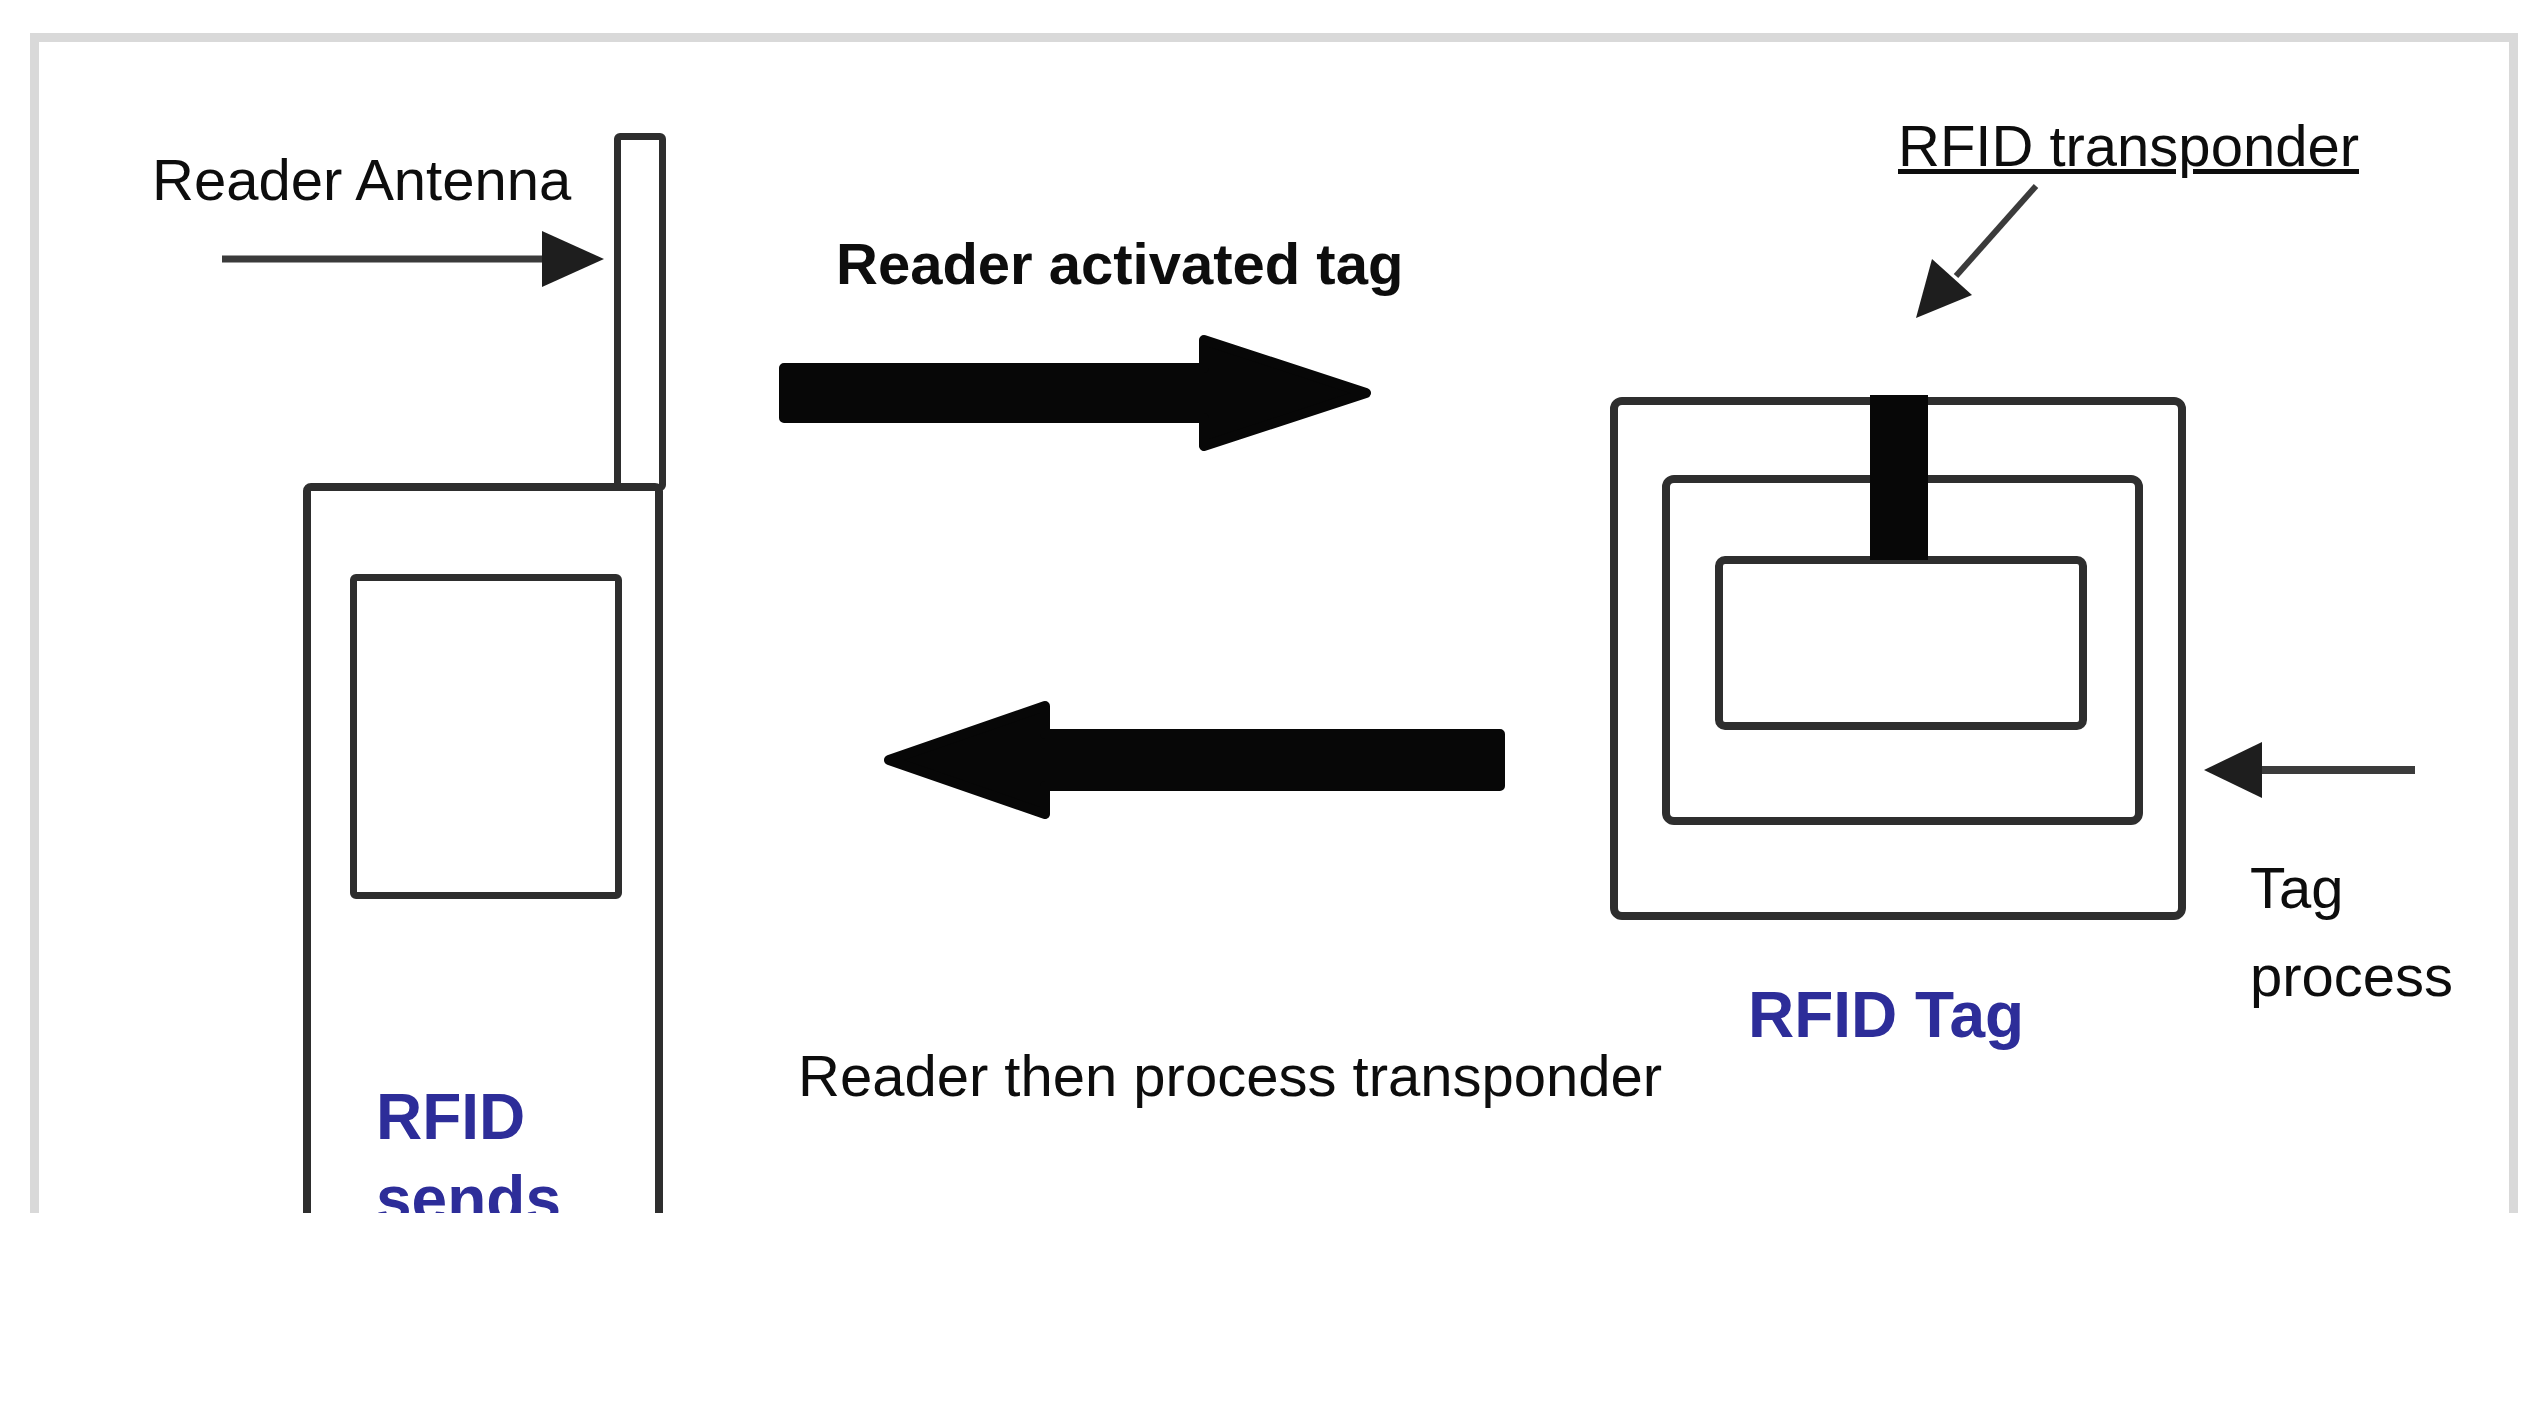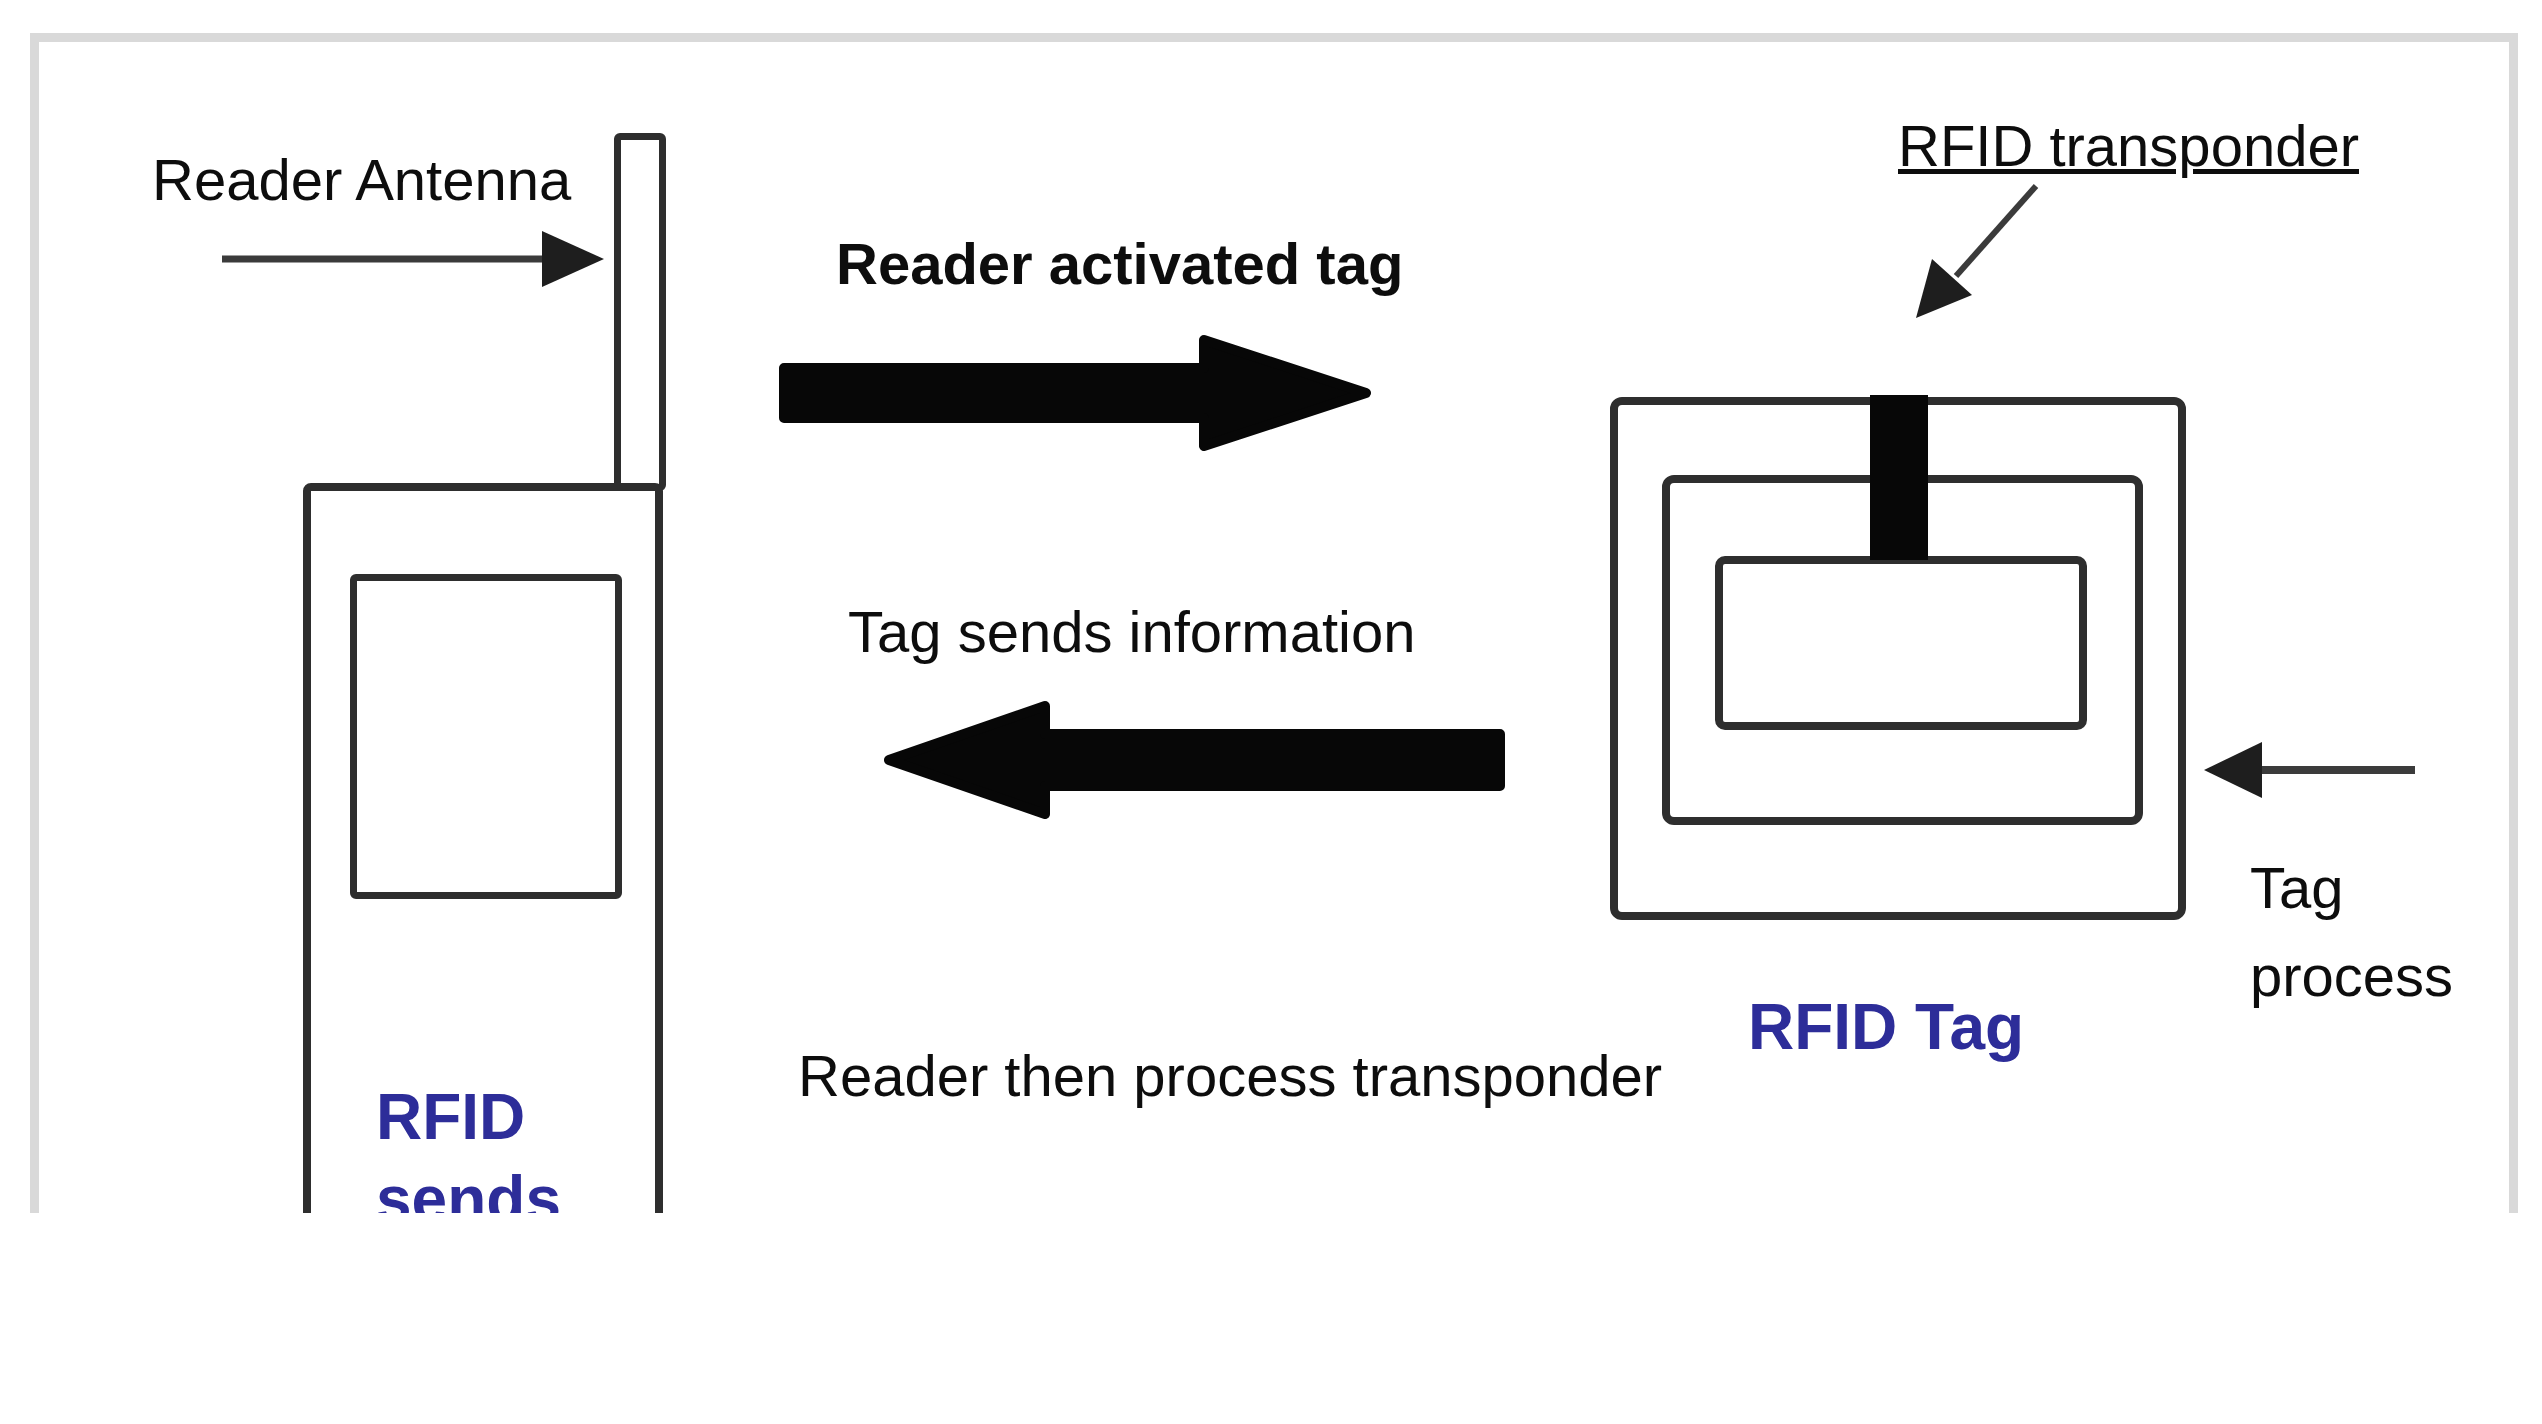--- a/index.html
+++ b/index.html
@@ -54,21 +54,21 @@
     line-height:82px;
     white-space:pre-line;
   }
   #lbl-reader-antenna{left:152px;top:148px;}
   #lbl-reader-activated{left:836px;top:232px;font-weight:bold;}
   #lbl-tag-sends{left:848px;top:600px;}
   #lbl-process{left:798px;top:1044px;}
   #lbl-transponder{left:1898px;top:114px;text-decoration:underline;}
   #lbl-tag-antenna{left:2250px;top:844px;line-height:88px;}
   #lbl-rfid-reader{left:376px;top:1076px;}
-  #lbl-rfid-tag{left:1748px;top:974px;margin-top:12px;}
+  #lbl-rfid-tag{left:1748px;top:974px;}
 </style>
 </head>
 <body>
 
 <div class="canvas">
 
   <div class="frame"></div>
 
   <div class="shape antenna"></div>
   <div class="shape body"></div>
@@ -95,21 +95,20 @@
       <polygon class="thin-head" points="1932,259 1972,295 1916,318"></polygon>
     </g>
     <g>
       <line class="thin-line" x1="2415" y1="770" x2="2262" y2="770" stroke-width="8"></line>
       <polygon class="thin-head" points="2262,742 2204,770 2262,798"></polygon>
     </g>
   </svg>
 
   <div class="lbl" id="lbl-reader-antenna">Reader Antenna</div>
   <div class="lbl" id="lbl-reader-activated">Reader activated tag</div>
-  <div class="lbl" id="lbl-tag-sends">Tag sends information</div>
   <div class="lbl" id="lbl-process">Reader then process transponder</div>
   <div class="lbl" id="lbl-transponder">RFID transponder</div>
   <div class="lbl" id="lbl-tag-antenna">Tag
 process</div>
   <div class="devlbl" id="lbl-rfid-reader">RFID
 sends</div>
   <div class="devlbl" id="lbl-rfid-tag">RFID Tag</div>
 
 </div>
 

